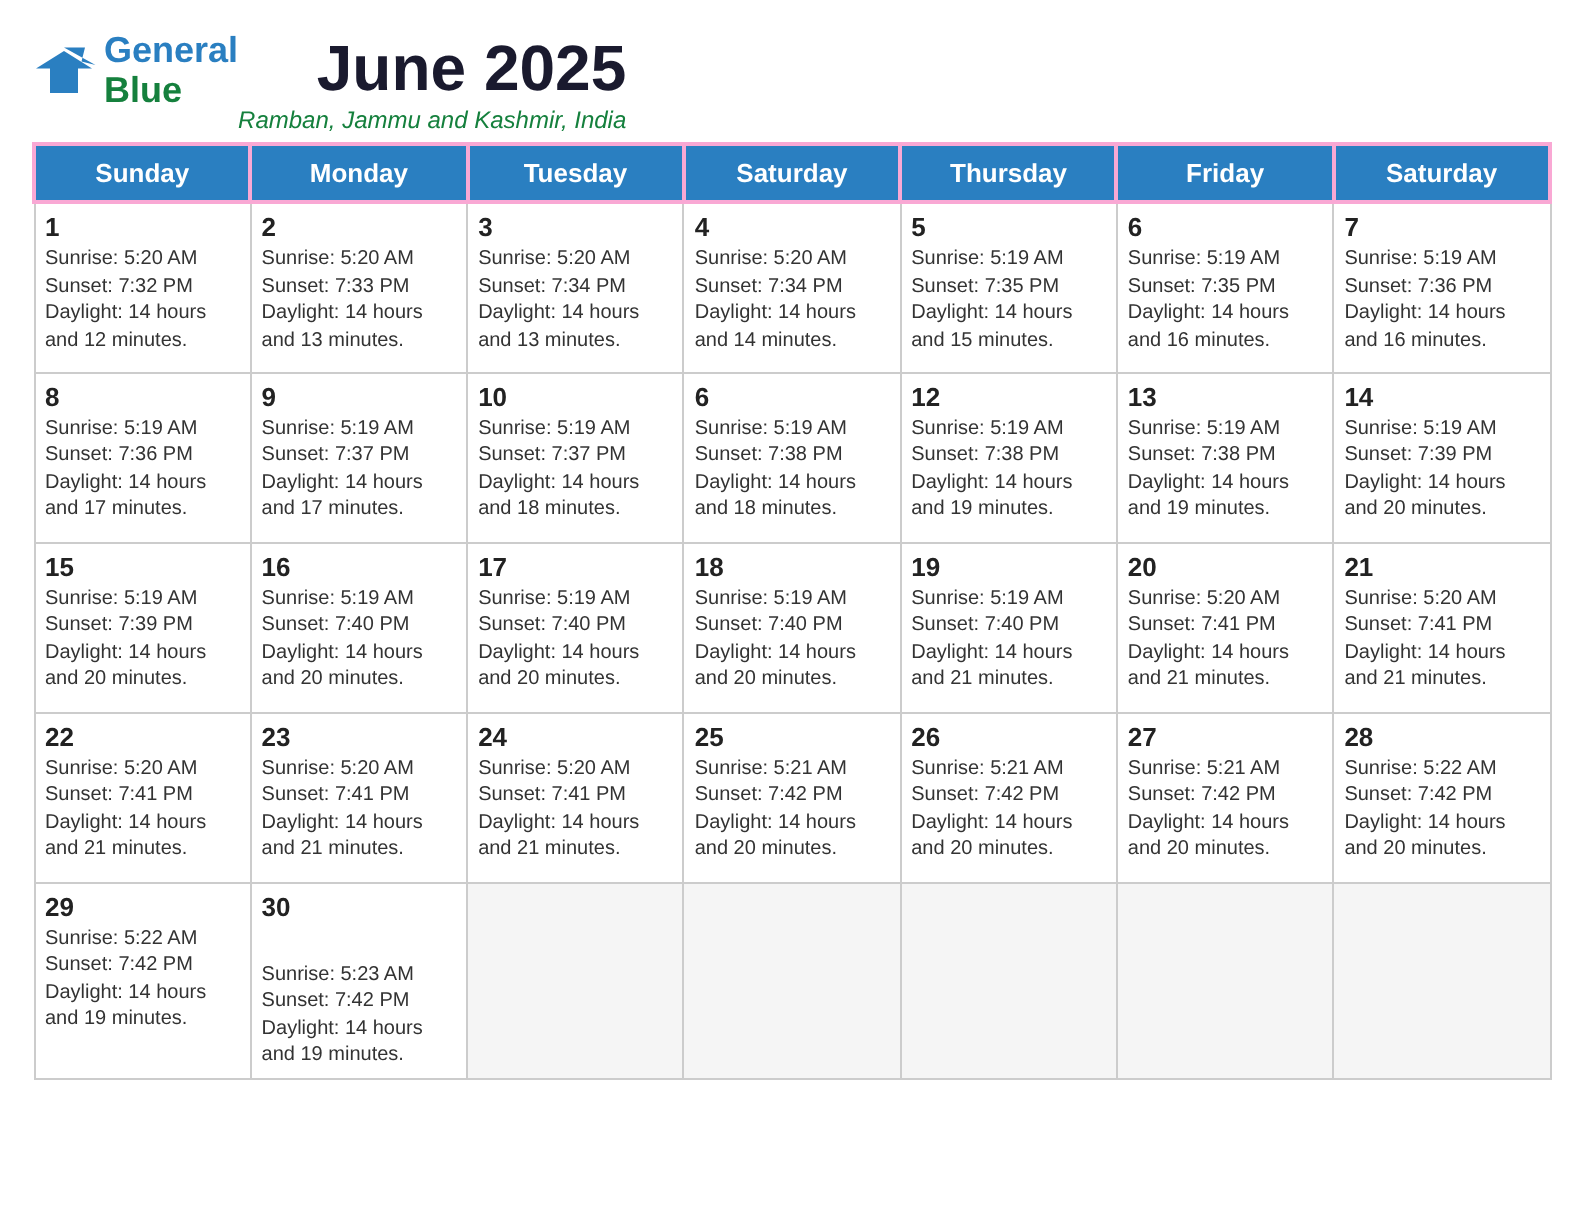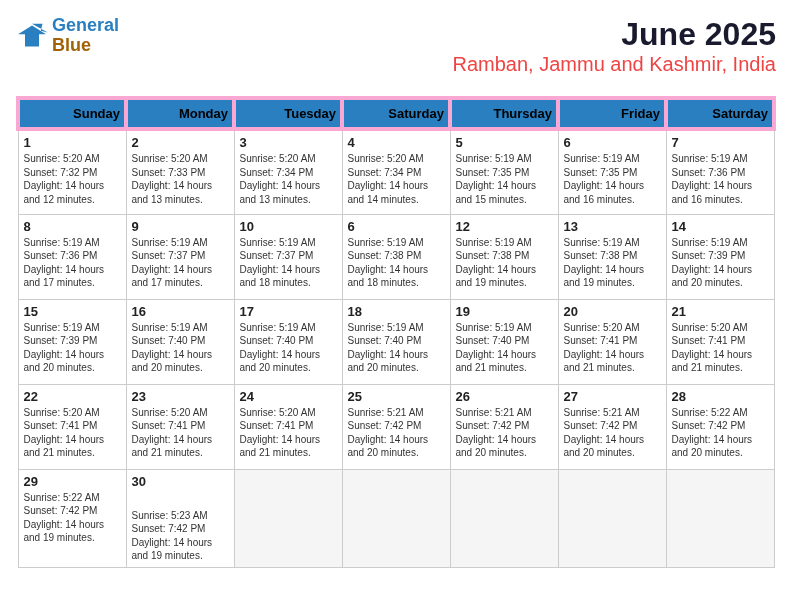--- a/index.html
+++ b/index.html
@@ -5,23 +5,23 @@
     * { box-sizing: border-box; margin: 0; padding: 0; }
     body {
       font-family: Arial, sans-serif;
       background: #fff;
       width: 792px;
       min-height: 612px;
       padding: 16px;
     }
     .header-area {
       display: flex;
-      justify-content: space-between;
+      justify-content: flex-start;
       align-items: flex-start;
-      margin-bottom: 20px;
+      margin-bottom: 4px;
     }
     .logo {
       display: flex;
       align-items: center;
       gap: 4px;
     }
     .logo-text {
       font-size: 18px;
       font-weight: bold;
       color: #1a1a2e;
@@ -36,36 +36,37 @@
     }
     .title-area {
       text-align: right;
     }
     .month-title {
       font-size: 32px;
       font-weight: bold;
       color: #1a1a2e;
     }
     .location-title {
-      font-size: 20px;
-      color: #ef4444;
+      font-size: 12px;
+      color: #15803d;
+      font-style: italic;
     }
     table {
       width: 100%;
       border-collapse: collapse;
       table-layout: fixed;
     }
     th {
       background-color: #2a7fc1;
-      color: #000000;
+      color: #ffffff;
       font-size: 13px;
       font-weight: bold;
       padding: 6px 4px;
-      text-align: right;
-      border: 4px solid #f9a8d4;
+      text-align: center;
+      border: 2px solid #f9a8d4;
     }
     td {
       border: 1px solid #ccc;
       vertical-align: top;
       padding: 4px 5px;
       font-size: 10.5px;
       color: #222;
       height: 85px;
       background: #fff;
     }
@@ -88,21 +89,21 @@
 <body>
 
 <div class="header-area">
   <div class="logo">
     <svg class="logo-bird" viewBox="0 0 36 32">
       <polygon points="18,4 34,14 26,14 26,28 10,28 10,14 2,14" fill="#2a7fc1"></polygon>
       <polygon points="18,2 36,12 28,10 30,2" fill="#2a7fc1"></polygon>
     </svg>
     <div>
       <div class="logo-text">
-        <span>General</span><br><span style="color:#a16207">Blue</span>
+        <span>General</span><br><span style="color:#15803d">Blue</span>
       </div>
     </div>
   </div>
   <div class="title-area">
     <div class="month-title">June 2025</div>
     <div class="location-title">Ramban, Jammu and Kashmir, India</div>
   </div>
 </div>
 
 <table>

